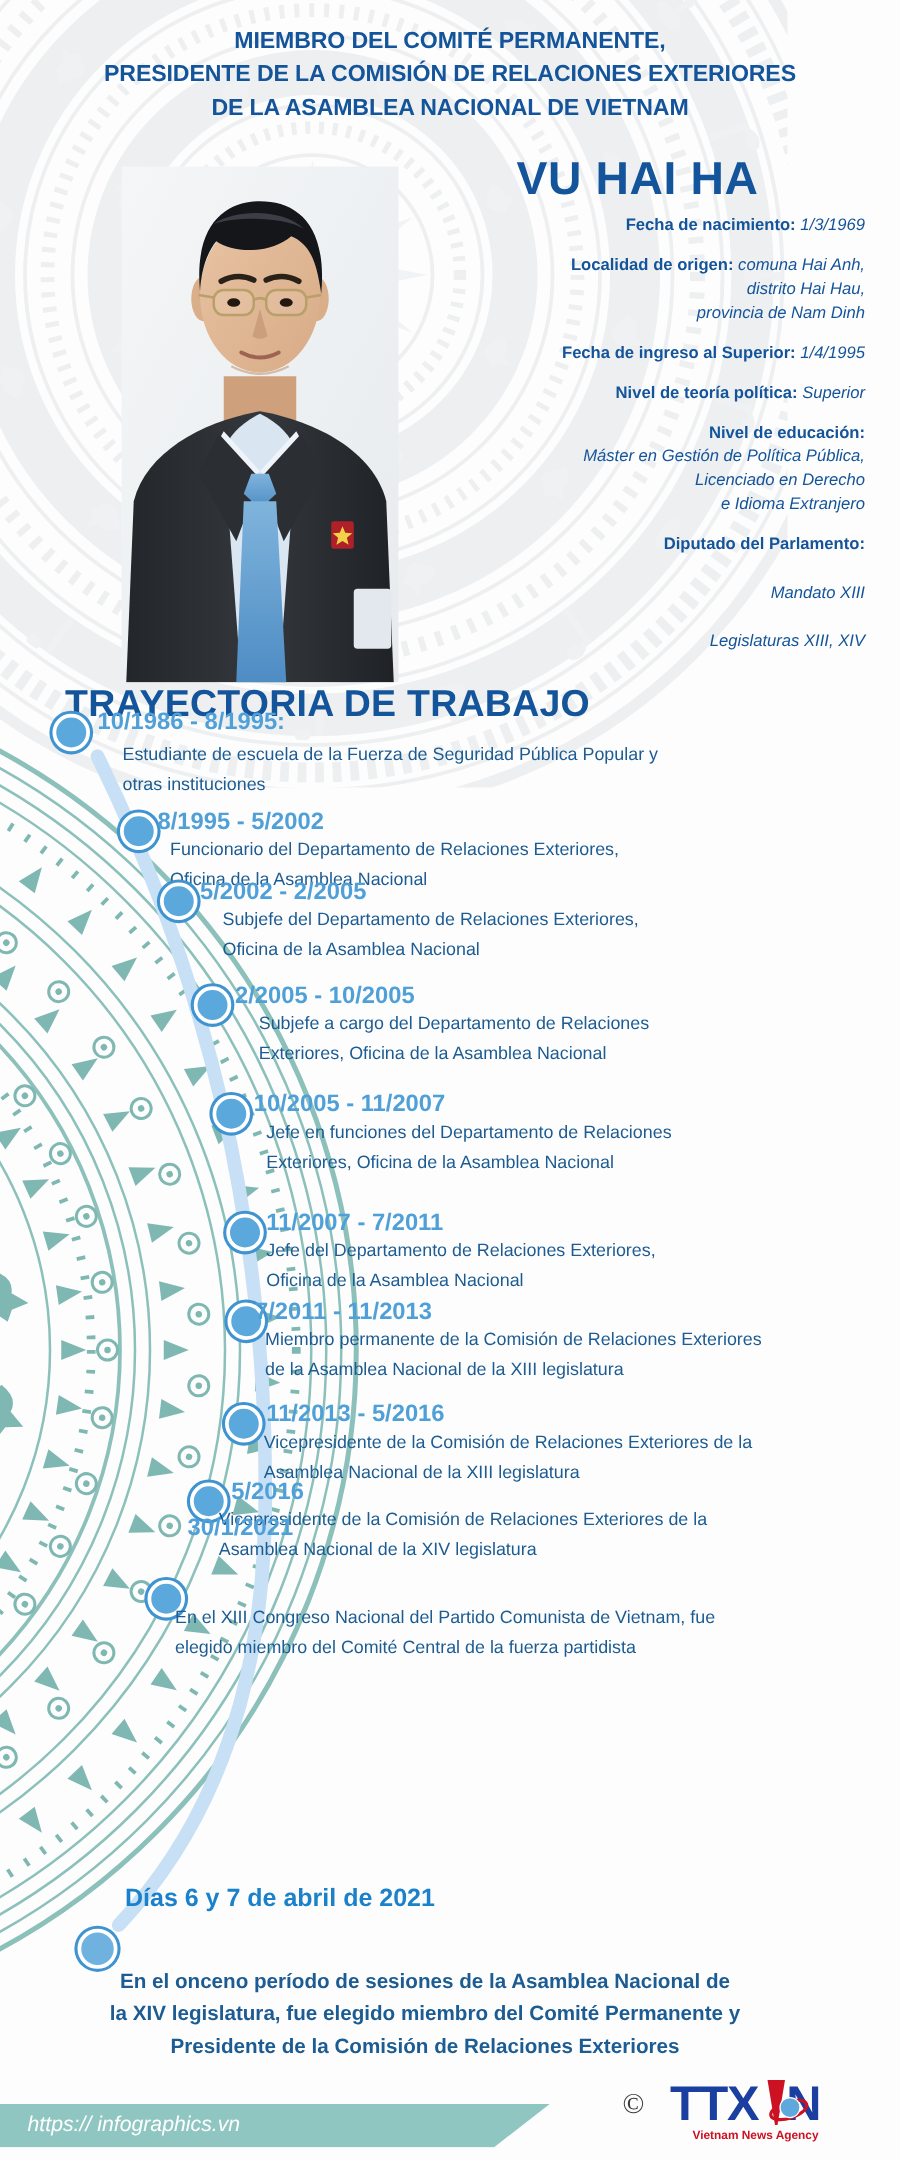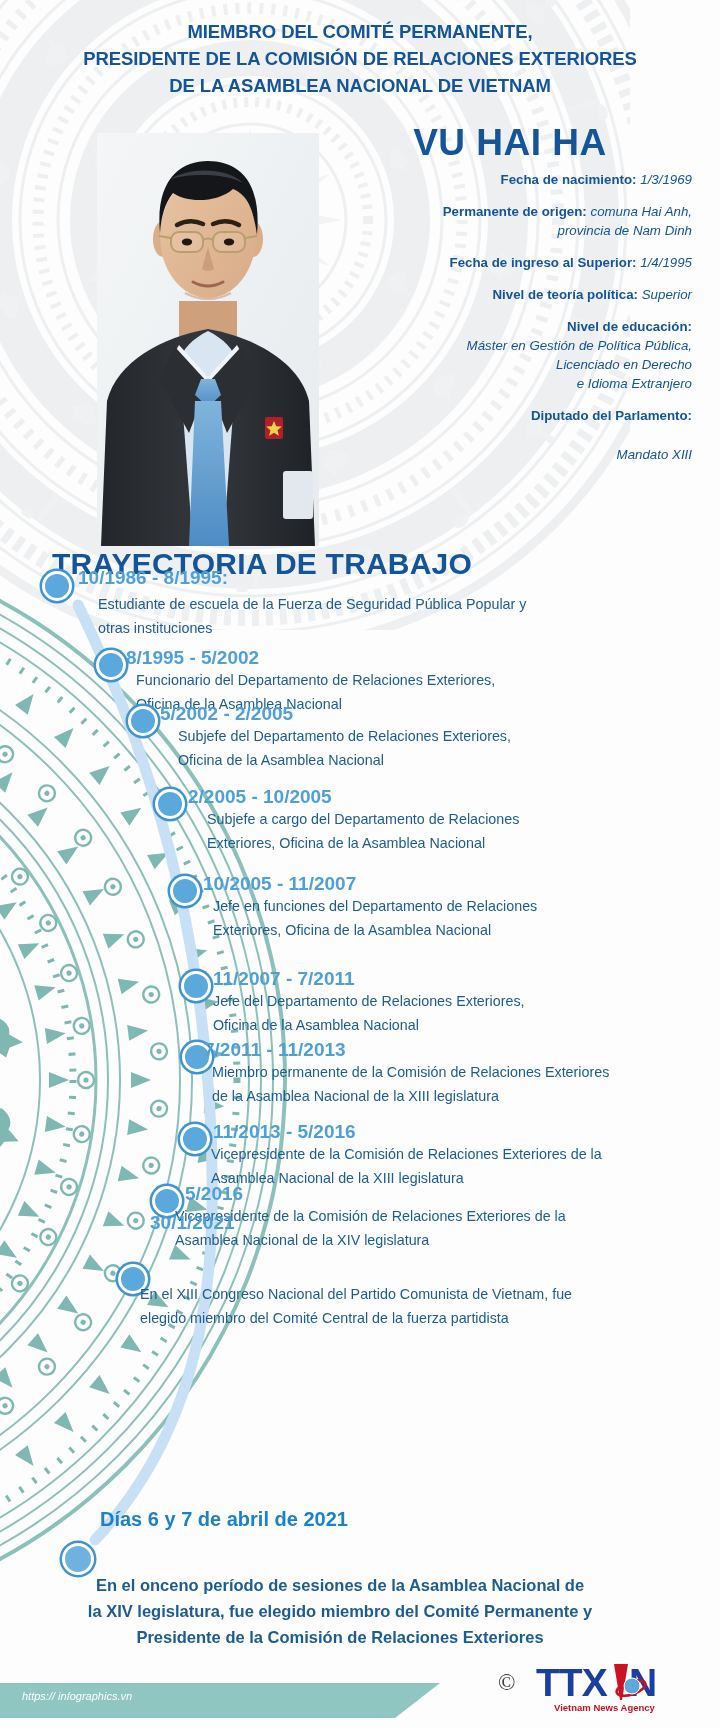--- a/index.html
+++ b/index.html
@@ -102,21 +102,21 @@
   .tl-final-desc span{display:block;}
 
   
   .foot-band{
     position:absolute;left:0;top:1683px;width:440px;height:35px;
     background:#8FC6C2;
     clip-path:polygon(0 0, 440px 0, 395px 35px, 0 35px);
   }
   .foot-url{
     position:absolute;left:22px;top:1690px;color:#ffffff;
-    font-style:italic;font-size:11px;
+    font-style:italic;font-size:17px;
   }
   .logo-wrap{position:absolute;left:498px;top:1660px;width:205px;height:54px;}
   .copy-mark{
     position:absolute;left:0px;top:10px;font-size:23px;color:#3b3b3b;
     font-family:"Liberation Serif",serif;
   }
   .ttxvn{position:absolute;left:38px;top:0px;}
 </style>
 </head>
 <body>
@@ -980,22 +980,23 @@
   </div>
 
   <div class="name">VU HAI HA</div>
 
   <div class="bio">
     <div class="row">
       <span class="lbl">Fecha de nacimiento:</span>
       <span class="val">1/3/1969</span>
     </div>
     <div class="row">
-      <span class="lbl">Permanente de origen:</span>
+      <span class="lbl">Localidad de origen:</span>
       <span class="val">comuna Hai Anh,</span>
+      <span class="valline">distrito Hai Hau,</span>
       <span class="valline">provincia de Nam Dinh</span>
     </div>
     <div class="row">
       <span class="lbl">Fecha de ingreso al Superior:</span>
       <span class="val">1/4/1995</span>
     </div>
     <div class="row">
       <span class="lbl">Nivel de teoría política:</span>
       <span class="val">Superior</span>
     </div>
@@ -1003,20 +1004,23 @@
       <span class="lbl" style="display:block">Nivel de educación:</span>
       <span class="valline">Máster en Gestión de Política Pública,</span>
       <span class="valline">Licenciado en Derecho</span>
       <span class="valline">e Idioma Extranjero</span>
     </div>
     <div class="row" style="margin-bottom:20px">
       <span class="lbl" style="display:block">Diputado del Parlamento:</span>
     </div>
     <div class="row" style="margin-bottom:20px">
       <span class="valline">Mandato XIII</span>
+    </div>
+    <div class="row">
+      <span class="valline">Legislaturas XIII, XIV</span>
     </div>
   </div>
 
   <div class="sect-title">TRAYECTORIA DE TRABAJO</div>
 
   <div class="tl-curve">
     <svg width="300" height="1070" viewBox="0 0 300 1070">
       <path d="M78 50 C 112 120, 150 210, 178 330 C 205 450, 214 560, 212 660 C 209 790, 175 900, 95 985" stroke="#C7E0F5" stroke-width="11" fill="none" stroke-linecap="round"></path>
     </svg>
   </div>

